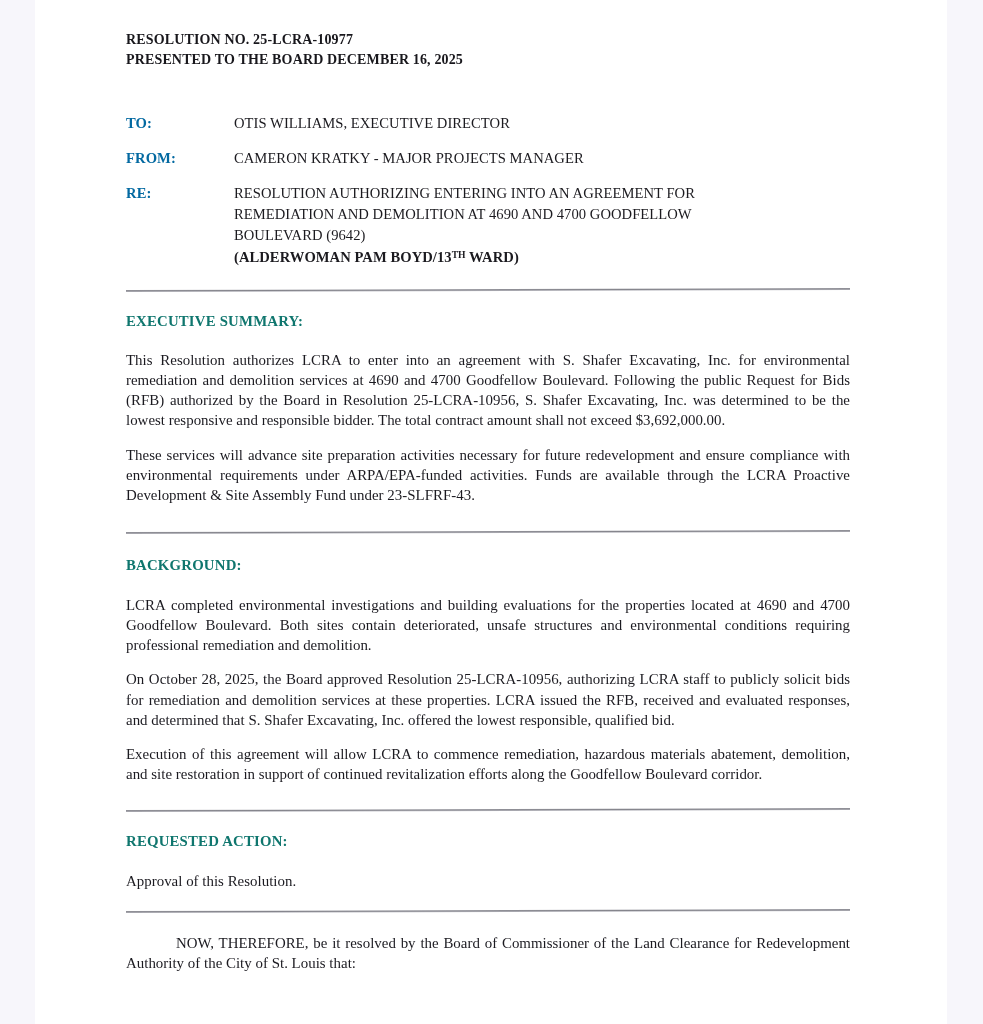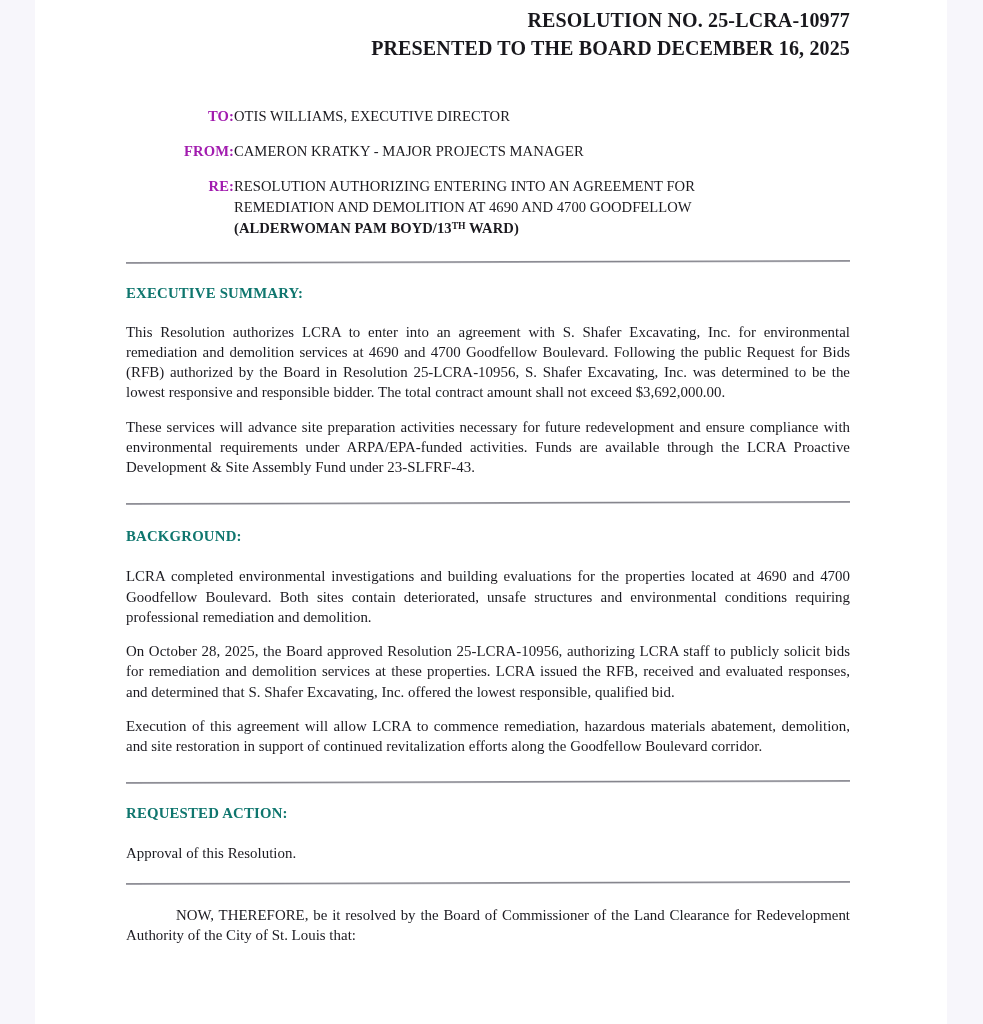--- a/index.html
+++ b/index.html
@@ -23,46 +23,45 @@
   }
   #doc {
     position: absolute;
     left: 91px;   
     top: 0;
     width: 724px; 
   }
 
   
   .doc-header {
-    padding-top: 6px;
-    text-align: right;
+    padding-top: 30px;
+    text-align: left;
     font-weight: bold;
-    font-size: 20px;
+    font-size: 14px;
     line-height: 1.42;
     letter-spacing: 0.15px;
     color: #18171c;
   }
   .doc-header .ln { display: block; white-space: nowrap; }
 
   
   .memo { margin-top: 43px; }
   .memo-row {
     display: flex;
     align-items: flex-start;
     margin-bottom: 14px;
   }
   .memo-row:last-child { margin-bottom: 12px; }
   .memo-label {
     flex: 0 0 108px;
     font-weight: bold;
     font-size: 14.6px;
     line-height: 1.45;
-    color: #a21caf;
+    color: #0369a1;
     letter-spacing: 0.1px;
-    text-align: right;
   }
   .memo-value {
     flex: 1 1 auto;
     font-size: 14.6px;
     line-height: 1.45;
     color: #1b1a1f;
     letter-spacing: 0.05px;
   }
   .memo-value .ln { display: block; }
   .memo-value .ln.bold { font-weight: bold; }
@@ -138,20 +137,21 @@
         <div class="memo-value">
           <span class="ln">CAMERON KRATKY - MAJOR PROJECTS MANAGER</span>
         </div>
       </div>
 
       <div class="memo-row">
         <div class="memo-label">RE:</div>
         <div class="memo-value">
           <span class="ln">RESOLUTION AUTHORIZING ENTERING INTO AN AGREEMENT FOR</span>
           <span class="ln">REMEDIATION AND DEMOLITION AT 4690 AND 4700 GOODFELLOW</span>
+          <span class="ln">BOULEVARD (9642)</span>
           <span class="ln bold"><span>(ALDERWOMAN PAM BOYD/13</span><sup>TH</sup><span> WARD)</span></span>
         </div>
       </div>
 
     </div>
 
     <div class="rule-wrap" style="margin-top:22px;">
       <div class="rule"></div>
     </div>
 

